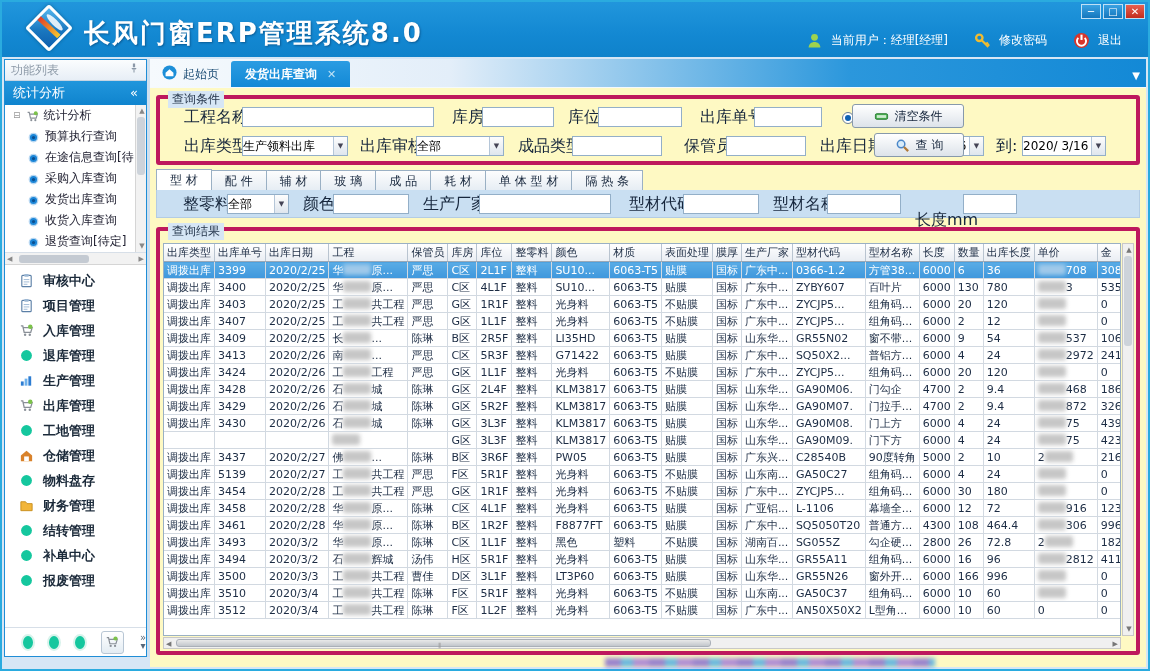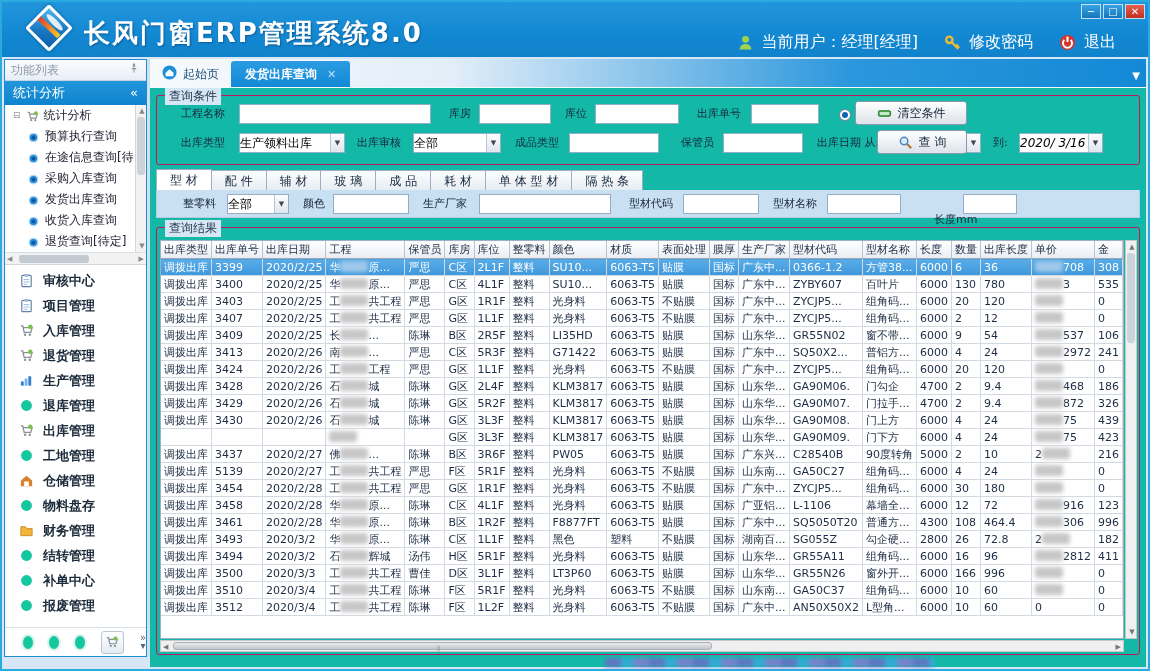--- a/index.html
+++ b/index.html
@@ -15,22 +15,22 @@
     border:1px solid #bfe0f5;background:linear-gradient(#3aa2e2,#1577bd);cursor:pointer;}
   .wbtn.close{background:linear-gradient(#e8604f,#c22d1f);}
   .logo{position:absolute;left:30px;top:9px;width:34px;height:34px;transform:rotate(45deg);}
   .logo .sq{position:absolute;inset:0;border:3px solid #fff;border-radius:3px;
     background:linear-gradient(135deg,#54b6ee 0%,#1a78c0 55%,#0d5fae 100%);box-shadow:0 0 4px rgba(0,0,0,.3);}
   .logo .stripe{position:absolute;left:10%;top:42%;width:80%;height:16%;
     background:linear-gradient(90deg,#e23c28,#f6c82d);transform:rotate(-2deg);}
   .logo .swoosh{position:absolute;left:18%;top:18%;width:64%;height:18%;background:#fff;border-radius:50%;opacity:.85;}
   .apptitle{position:absolute;left:82px;top:14px;color:#fff;font-size:26px;font-weight:bold;
     letter-spacing:2px;text-shadow:1px 1px 2px rgba(0,40,80,.45);}
-  .userarea{position:absolute;right:32px;top:30px;display:flex;align-items:center;gap:8px;
-    color:#fff;font-size:16px;white-space:nowrap;}
+  .userarea{position:absolute;right:26px;top:30px;display:flex;gap:8px;
+    color:#fff;font-size:12px;white-space:nowrap;}
   .userarea .gap{width:10px;}
   .uicon{width:17px;height:17px;display:inline-block;vertical-align:middle;}
 
   
   .sidebar{position:absolute;top:57px;left:2px;width:143px;bottom:12px;background:#fff;
     border:1px solid #1f8dd6;}
   .paneltitle{height:21px;background:linear-gradient(#fbfdfe,#e7eef6);border-bottom:1px solid #c7d5e2;
     color:#8d9aa8;font-size:12px;line-height:21px;padding:0 6px;display:flex;justify-content:space-between;align-items:center;}
   .sectionhdr{height:24px;background:linear-gradient(#2196dc,#0f84ce);color:#fff;font-size:13px;
     line-height:24px;padding:0 8px;display:flex;justify-content:space-between;align-items:center;}
@@ -51,35 +51,35 @@
   .mitem .micon{width:15px;height:15px;flex:0 0 15px;}
   .sidebtm{position:absolute;left:0;right:0;bottom:0;height:29px;border-top:1px solid #d7dfe8;
     display:flex;align-items:center;gap:16px;padding-left:18px;}
   .dotc{width:13px;height:13px;border-radius:50%;background:#15c79e;box-shadow:0 0 0 2px #d9f3ec;}
   .cartbtn{width:30px;height:23px;border:1px solid #b8c6d4;border-radius:3px;
     background:linear-gradient(#ffffff,#e3ecf3);display:flex;align-items:center;justify-content:center;cursor:pointer;}
   .morebtn{font-size:10px;color:#55677a;line-height:8px;text-align:center;cursor:pointer;}
   .splitter{position:absolute;top:57px;left:145px;width:3px;bottom:12px;background:#cfe0ef;}
 
   
-  .main{position:absolute;top:57px;left:148px;right:2px;bottom:2px;background:#14b8a6;}
+  .main{position:absolute;top:57px;left:148px;right:2px;bottom:2px;background:#fef9c3;}
   .tabbar{position:absolute;top:0;left:0;right:0;height:29px;
     background:linear-gradient(to right,#f6fafd 0px,#e3eef9 300px,#2b97dc 700px,#1389d6 100%);
     border-bottom:1px solid #f4f9fd;display:flex;align-items:flex-end;}
   .tab{height:26px;display:flex;align-items:center;gap:6px;padding:0 12px;font-size:12px;cursor:pointer;}
   .tab.home{color:#1b4c74;}
   .tab.active{background:linear-gradient(#2b9ce2,#1389d6);color:#fff;font-weight:bold;
     border-radius:3px 3px 0 0;padding:0 14px;}
   .tab .x{color:#bfe2f6;font-size:11px;font-weight:normal;margin-left:4px;}
   .tabdrop{position:absolute;right:6px;bottom:6px;color:#fff;font-size:10px;cursor:pointer;}
 
-  .groupbox{position:absolute;border:1px solid #be185d;border-radius:3px;}
+  .groupbox{position:absolute;border:4px solid #be185d;border-radius:3px;}
   .grouplabel{position:absolute;top:-8px;left:8px;background:#d6e6f5;padding:0 4px;
     font-size:12px;color:#25364c;}
-  .flabel{position:absolute;font-size:11px;color:#16263c;line-height:20px;white-space:nowrap;}
+  .flabel{position:absolute;font-size:16px;color:#16263c;line-height:20px;white-space:nowrap;}
   .tbx{position:absolute;height:20px;border:1px solid #93afc8;background:#fff;font-size:12px;
     padding:0 3px;font-family:"DejaVu Sans",sans-serif;}
   .combo{position:absolute;height:20px;border:1px solid #93afc8;background:#fff;font-size:12px;
     display:flex;align-items:center;justify-content:space-between;padding-left:0;cursor:pointer;}
   .combo .ar{width:14px;height:100%;background:linear-gradient(#fdfdfd,#dfe6ee);border-left:1px solid #b5c6d8;
     font-size:7px;color:#445;display:flex;align-items:center;justify-content:center;}
   .radio{position:absolute;display:flex;align-items:center;gap:4px;font-size:12px;color:#16263c;cursor:pointer;}
   .rdot{width:12px;height:12px;border-radius:50%;border:1px solid #6c7f93;background:#fff;position:relative;}
   .rdot.on::after{content:"";position:absolute;inset:2px;border-radius:50%;background:#0f62b4;}
   .btn{position:absolute;height:24px;border:1px solid #8799ab;border-radius:3px;
@@ -275,40 +275,31 @@
           <span class="micon"><svg viewBox="0 0 16 16" width="100%" height="100%">
               <path d="M2 3h2l1.5 7h7l1.5-5H5" fill="none" stroke="#8a9098" stroke-width="1.4"></path>
               <circle cx="6.5" cy="12.5" r="1.3" fill="#8a9098"></circle>
               <circle cx="11.5" cy="12.5" r="1.3" fill="#8a9098"></circle>
               <circle cx="12" cy="4" r="2.4" fill="#7cc24a"></circle>
             </svg></span>
           <span>入库管理</span>
         </div>
         <div class="mitem">
           <span class="micon"><svg viewBox="0 0 16 16" width="100%" height="100%">
-              <path d="M2 3h2l1.5 7h7l1.5-5H5" fill="none" stroke="#8a9098" stroke-width="1.4"></path>
-              <circle cx="6.5" cy="12.5" r="1.3" fill="#8a9098"></circle>
-              <circle cx="11.5" cy="12.5" r="1.3" fill="#8a9098"></circle>
-              <circle cx="12" cy="4" r="2.4" fill="#7cc24a"></circle>
-            </svg></span>
-          <span>退货管理</span>
+              <circle cx="8" cy="8" r="5.8" fill="#15c79e"></circle>
+            </svg></span>
+          <span>退库管理</span>
         </div>
         <div class="mitem">
           <span class="micon"><svg viewBox="0 0 16 16" width="100%" height="100%">
               <rect x="2" y="9" width="3" height="4.5" fill="#2d7dd2"></rect>
               <rect x="6" y="6" width="3" height="7.5" fill="#6fb2ec"></rect>
               <rect x="10" y="3.5" width="3" height="10" fill="#2d7dd2"></rect>
             </svg></span>
           <span>生产管理</span>
-        </div>
-        <div class="mitem">
-          <span class="micon"><svg viewBox="0 0 16 16" width="100%" height="100%">
-              <circle cx="8" cy="8" r="5.8" fill="#15c79e"></circle>
-            </svg></span>
-          <span>退库管理</span>
         </div>
         <div class="mitem">
           <span class="micon"><svg viewBox="0 0 16 16" width="100%" height="100%">
               <path d="M2 3h2l1.5 7h7l1.5-5H5" fill="none" stroke="#8a9098" stroke-width="1.4"></path>
               <circle cx="6.5" cy="12.5" r="1.3" fill="#8a9098"></circle>
               <circle cx="11.5" cy="12.5" r="1.3" fill="#8a9098"></circle>
               <circle cx="12" cy="4" r="2.4" fill="#7cc24a"></circle>
             </svg></span>
           <span>出库管理</span>
         </div>
@@ -431,21 +422,21 @@
       <div class="flabel" style="left:358px;top:37px;">成品类型</div>
       <input class="tbx" style="left: 412px; top: 37px; width: 90px;">
       <div class="flabel" style="left:524px;top:37px;">保管员</div>
       <input class="tbx" style="left: 566px; top: 37px; width: 80px;">
       <div class="flabel" style="left:660px;top:37px;">出库日期 从:</div>
       <div class="combo" style="left:740px;top:37px;width:84px;">
         <span>2020/ 2/16</span>
           <span class="ar">▼</span>
       </div>
       <div class="flabel" style="left:836px;top:37px;">到:</div>
-      <div class="combo" style="left:862px;top:37px;width:84px;font-style:italic;">
+      <div class="combo" style="left:862px;top:37px;width:84px;">
         <span>2020/ 3/16</span>
           <span class="ar">▼</span>
       </div>
       <div class="btn" style="right:172px;top:34px;width:90px;">
         <svg viewBox="0 0 16 16" width="15" height="15">
             <circle cx="6.5" cy="6.5" r="4" fill="#d8ecfa" stroke="#4a86c8" stroke-width="1.6"></circle>
             <line x1="9.6" y1="9.6" x2="14" y2="14" stroke="#b07a3a" stroke-width="2.4"></line>
           </svg>
         <span>查  询</span>
       </div>
@@ -468,21 +459,21 @@
           <span class="ar">▼</span>
       </div>
       <div class="flabel" style="left:146px;top:4px;">颜色</div>
       <input class="tbx" style="left: 176px; top: 4px; width: 76px;">
       <div class="flabel" style="left:266px;top:4px;">生产厂家</div>
       <input class="tbx" style="left: 322px; top: 4px; width: 132px;">
       <div class="flabel" style="left:472px;top:4px;">型材代码</div>
       <input class="tbx" style="left: 526px; top: 4px; width: 76px;">
       <div class="flabel" style="left:616px;top:4px;">型材名称</div>
       <input class="tbx" style="left: 670px; top: 4px; width: 74px;">
-      <div class="flabel" style="left:758px;top:20px;margin-left:19px;">长度mm</div>
+      <div class="flabel" style="left:758px;top:20px;">长度mm</div>
       <input class="tbx" style="left: 806px; top: 4px; width: 54px;">
     </div>
 
     <div class="groupbox results">
       <div class="grouplabel">查询结果</div>
       <div class="gridwrap">
         <table class="grid" id="grid">
             <colgroup>
               <col style="width:72px">
               <col style="width:46px">

